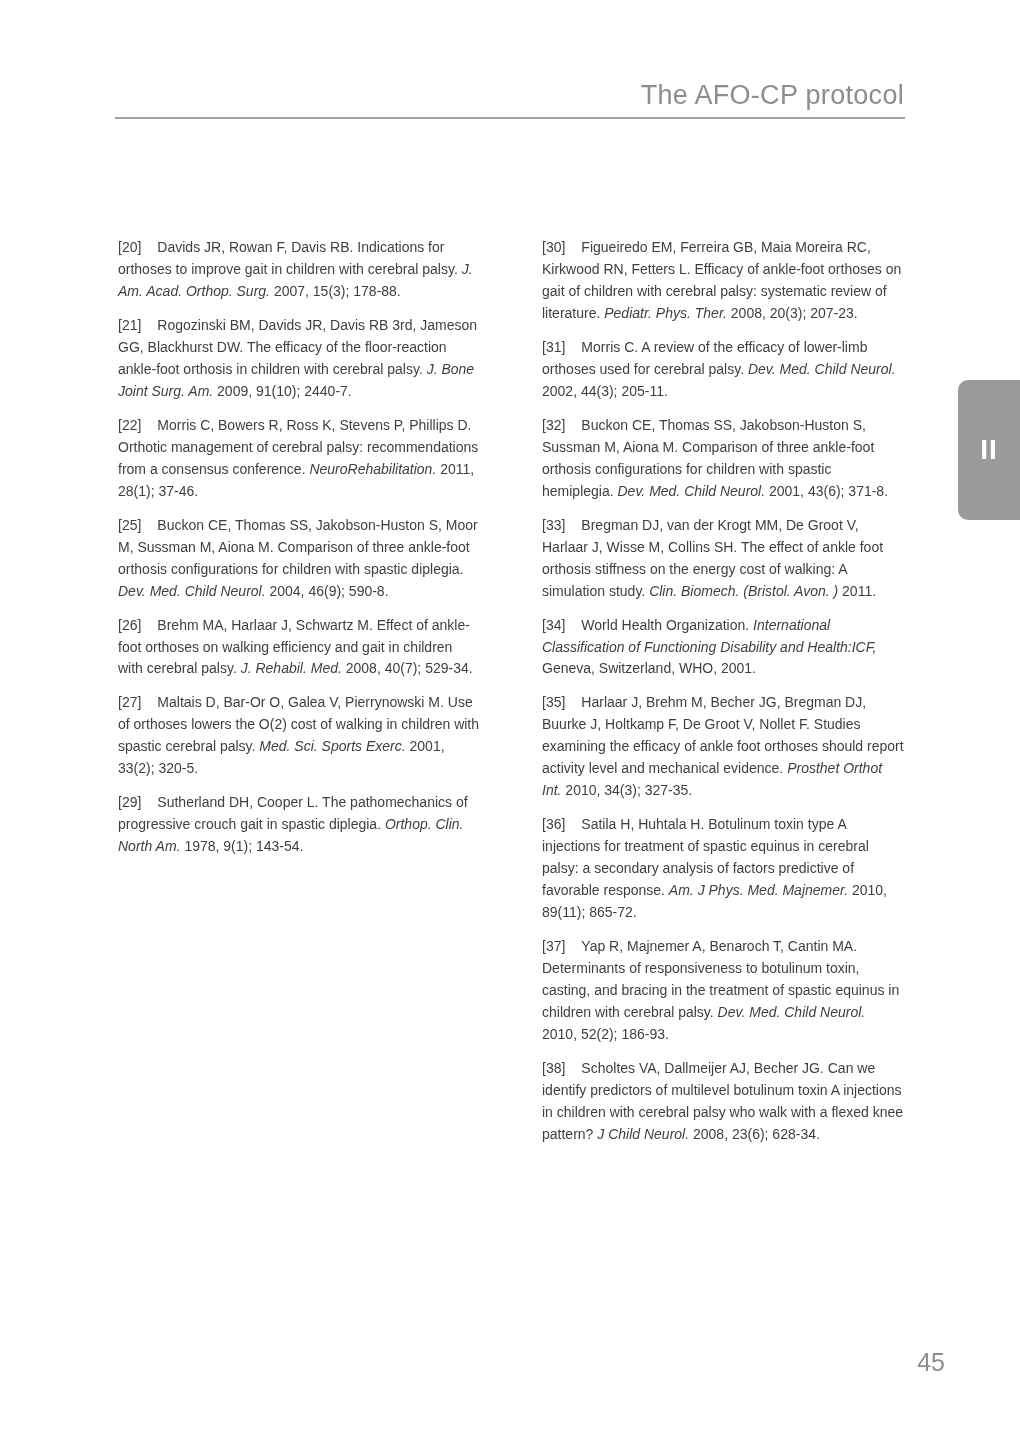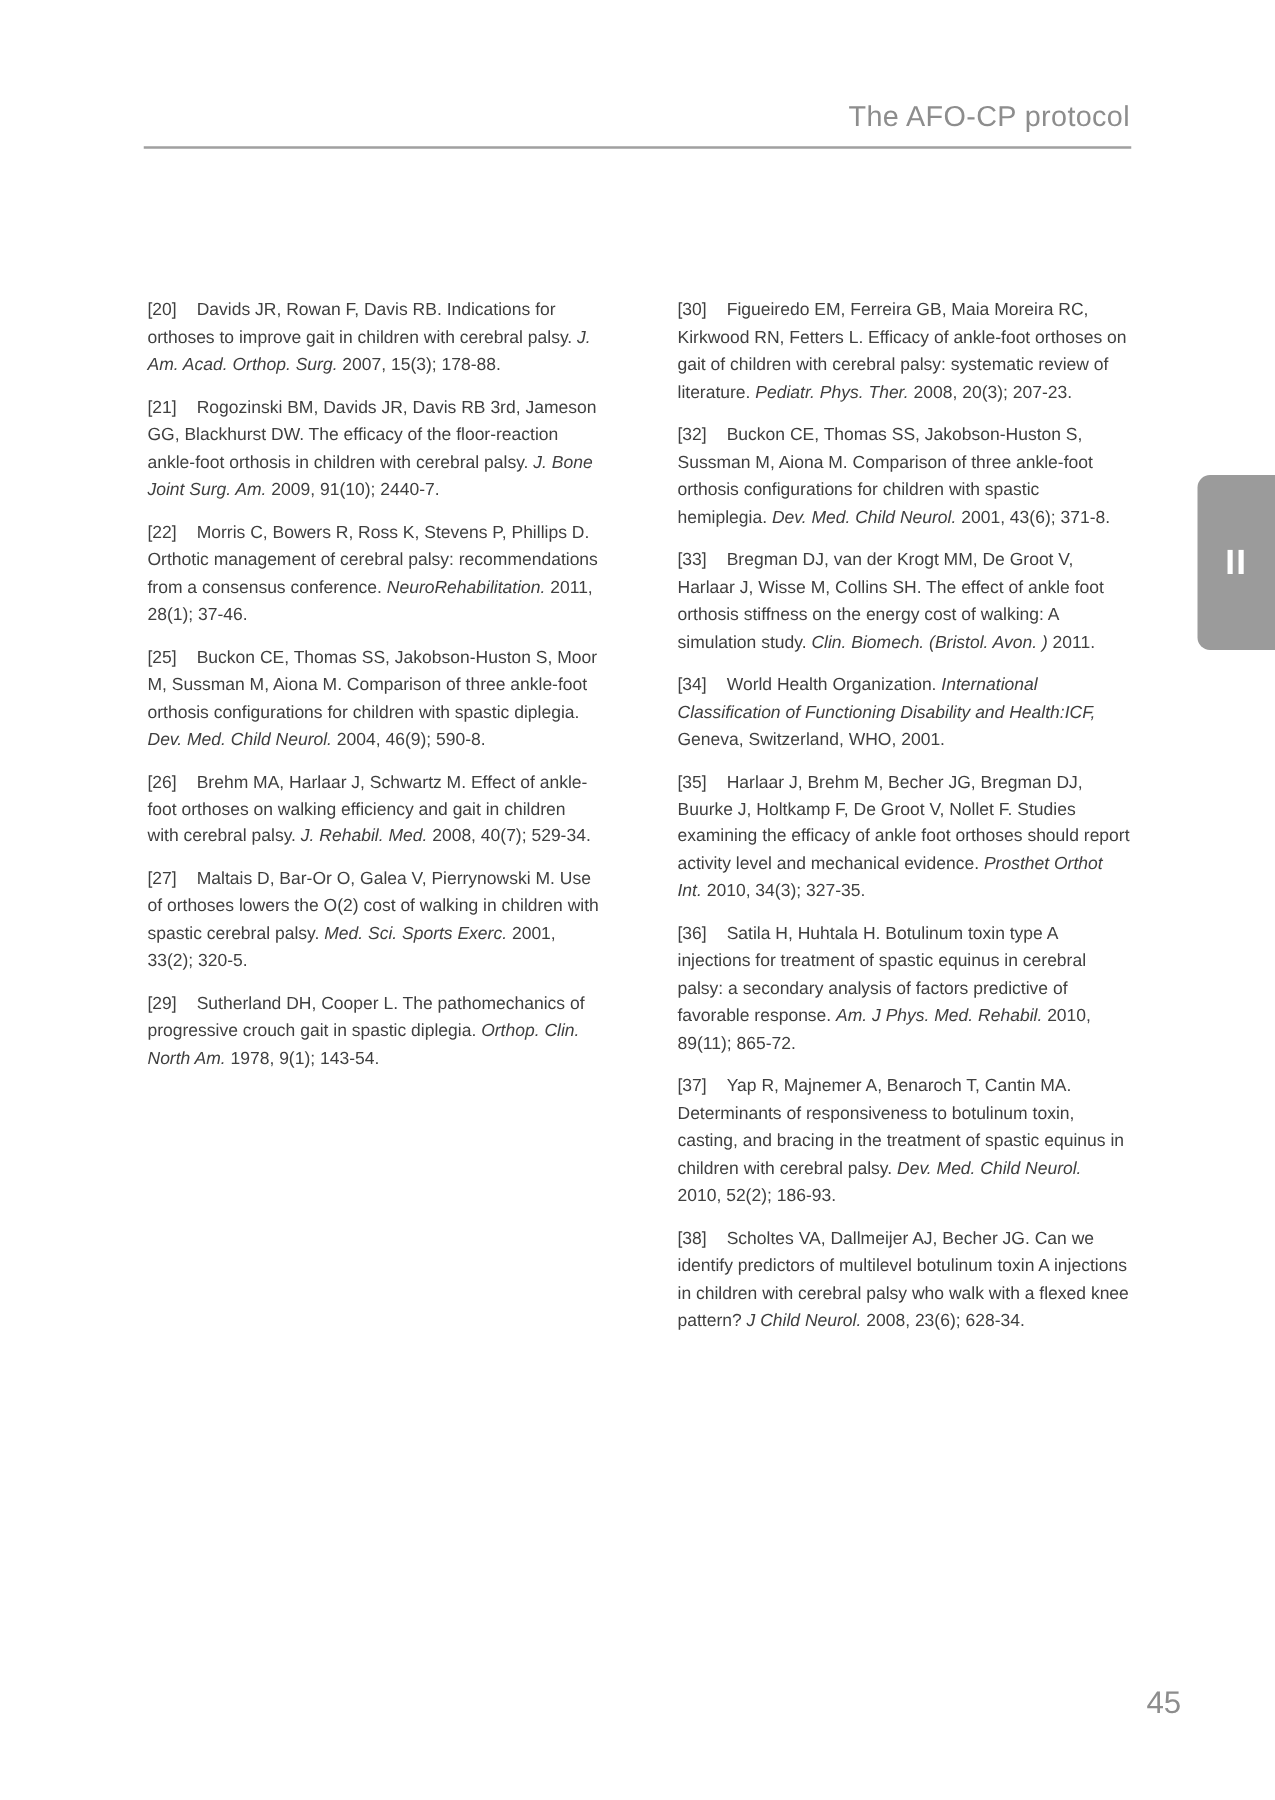--- a/index.html
+++ b/index.html
@@ -9,21 +9,21 @@
     width: 1020px;
     height: 1440px;
     background: #ffffff;
     font-family: "Liberation Sans", sans-serif;
     overflow: hidden;
   }
   .page-title {
     position: absolute;
     top: 80px;
     right: 116px;
-    font-size: 23px;
+    font-size: 27px;
     font-weight: normal;
     letter-spacing: 0.3px;
     color: #8d8d8d;
   }
   .header-rule {
     position: absolute;
     top: 117px;
     left: 115px;
     width: 790px;
     height: 2px;
@@ -88,25 +88,26 @@
         <p class="ref"><span class="ref-num">[20]</span><span>Davids JR, Rowan F, Davis RB. Indications for orthoses to improve gait in children with cerebral palsy. </span><em>J. Am. Acad. Orthop. Surg.</em><span> 2007, 15(3); 178-88.</span></p>
         <p class="ref"><span class="ref-num">[21]</span><span>Rogozinski BM, Davids JR, Davis RB 3rd, Jameson GG, Blackhurst DW. The efficacy of the floor-reaction ankle-foot orthosis in children with cerebral palsy. </span><em>J. Bone Joint Surg. Am.</em><span> 2009, 91(10); 2440-7.</span></p>
         <p class="ref"><span class="ref-num">[22]</span><span>Morris C, Bowers R, Ross K, Stevens P, Phillips D. Orthotic management of cerebral palsy: recommendations from a consensus conference. </span><em>NeuroRehabilitation.</em><span> 2011, 28(1); 37-46.</span></p>
         <p class="ref"><span class="ref-num">[25]</span><span>Buckon CE, Thomas SS, Jakobson-Huston S, Moor M, Sussman M, Aiona M. Comparison of three ankle-foot orthosis configurations for children with spastic diplegia. </span><em>Dev. Med. Child Neurol.</em><span> 2004, 46(9); 590-8.</span></p>
         <p class="ref"><span class="ref-num">[26]</span><span>Brehm MA, Harlaar J, Schwartz M. Effect of ankle-foot orthoses on walking efficiency and gait in children with cerebral palsy. </span><em>J. Rehabil. Med.</em><span> 2008, 40(7); 529-34.</span></p>
         <p class="ref"><span class="ref-num">[27]</span><span>Maltais D, Bar-Or O, Galea V, Pierrynowski M. Use of orthoses lowers the O(2) cost of walking in children with spastic cerebral palsy. </span><em>Med. Sci. Sports Exerc.</em><span> 2001, 33(2); 320-5.</span></p>
         <p class="ref"><span class="ref-num">[29]</span><span>Sutherland DH, Cooper L. The pathomechanics of progressive crouch gait in spastic diplegia. </span><em>Orthop. Clin. North Am.</em><span> 1978, 9(1); 143-54.</span></p>
       </section>
     <section class="col" id="col-right">
         <p class="ref"><span class="ref-num">[30]</span><span>Figueiredo EM, Ferreira GB, Maia Moreira RC, Kirkwood RN, Fetters L. Efficacy of ankle-foot orthoses on gait of children with cerebral palsy: systematic review of literature. </span><em>Pediatr. Phys. Ther.</em><span> 2008, 20(3); 207-23.</span></p>
+        <p class="ref"><span class="ref-num">[31]</span><span>Morris C. A review of the efficacy of lower-limb orthoses used for cerebral palsy. </span><em>Dev. Med. Child Neurol.</em><span> 2002, 44(3); 205-11.</span></p>
         <p class="ref"><span class="ref-num">[32]</span><span>Buckon CE, Thomas SS, Jakobson-Huston S, Sussman M, Aiona M. Comparison of three ankle-foot orthosis configurations for children with spastic hemiplegia. </span><em>Dev. Med. Child Neurol.</em><span> 2001, 43(6); 371-8.</span></p>
         <p class="ref"><span class="ref-num">[33]</span><span>Bregman DJ, van der Krogt MM, De Groot V, Harlaar J, Wisse M, Collins SH. The effect of ankle foot orthosis stiffness on the energy cost of walking: A simulation study. </span><em>Clin. Biomech. (Bristol. Avon. )</em><span> 2011.</span></p>
         <p class="ref"><span class="ref-num">[34]</span><span>World Health Organization. </span><em>International Classification of Functioning Disability and Health:ICF,</em><span> Geneva, Switzerland, WHO, 2001.</span></p>
         <p class="ref"><span class="ref-num">[35]</span><span>Harlaar J, Brehm M, Becher JG, Bregman DJ, Buurke J, Holtkamp F, De Groot V, Nollet F. Studies examining the efficacy of ankle foot orthoses should report activity level and mechanical evidence. </span><em>Prosthet Orthot Int.</em><span> 2010, 34(3); 327-35.</span></p>
-        <p class="ref"><span class="ref-num">[36]</span><span>Satila H, Huhtala H. Botulinum toxin type A injections for treatment of spastic equinus in cerebral palsy: a secondary analysis of factors predictive of favorable response. </span><em>Am. J Phys. Med. Rehabil.</em><span> 2010, 89(11); 865-72.</span></p>
+        <p class="ref"><span class="ref-num">[36]</span><span>Satila H, Huhtala H. Botulinum toxin type A injections for treatment of spastic equinus in cerebral palsy: a secondary analysis of factors predictive of favorable response. </span><em>Am. J Phys. Med. Majnemer.</em><span> 2010, 89(11); 865-72.</span></p>
         <p class="ref"><span class="ref-num">[37]</span><span>Yap R, Majnemer A, Benaroch T, Cantin MA. Determinants of responsiveness to botulinum toxin, casting, and bracing in the treatment of spastic equinus in children with cerebral palsy. </span><em>Dev. Med. Child Neurol.</em><span> 2010, 52(2); 186-93.</span></p>
         <p class="ref"><span class="ref-num">[38]</span><span>Scholtes VA, Dallmeijer AJ, Becher JG. Can we identify predictors of multilevel botulinum toxin A injections in children with cerebral palsy who walk with a flexed knee pattern? </span><em>J Child Neurol.</em><span> 2008, 23(6); 628-34.</span></p>
       </section>
   </main>
 
   <span class="page-number">45</span>
 
 </div>
 
 </body></html>

